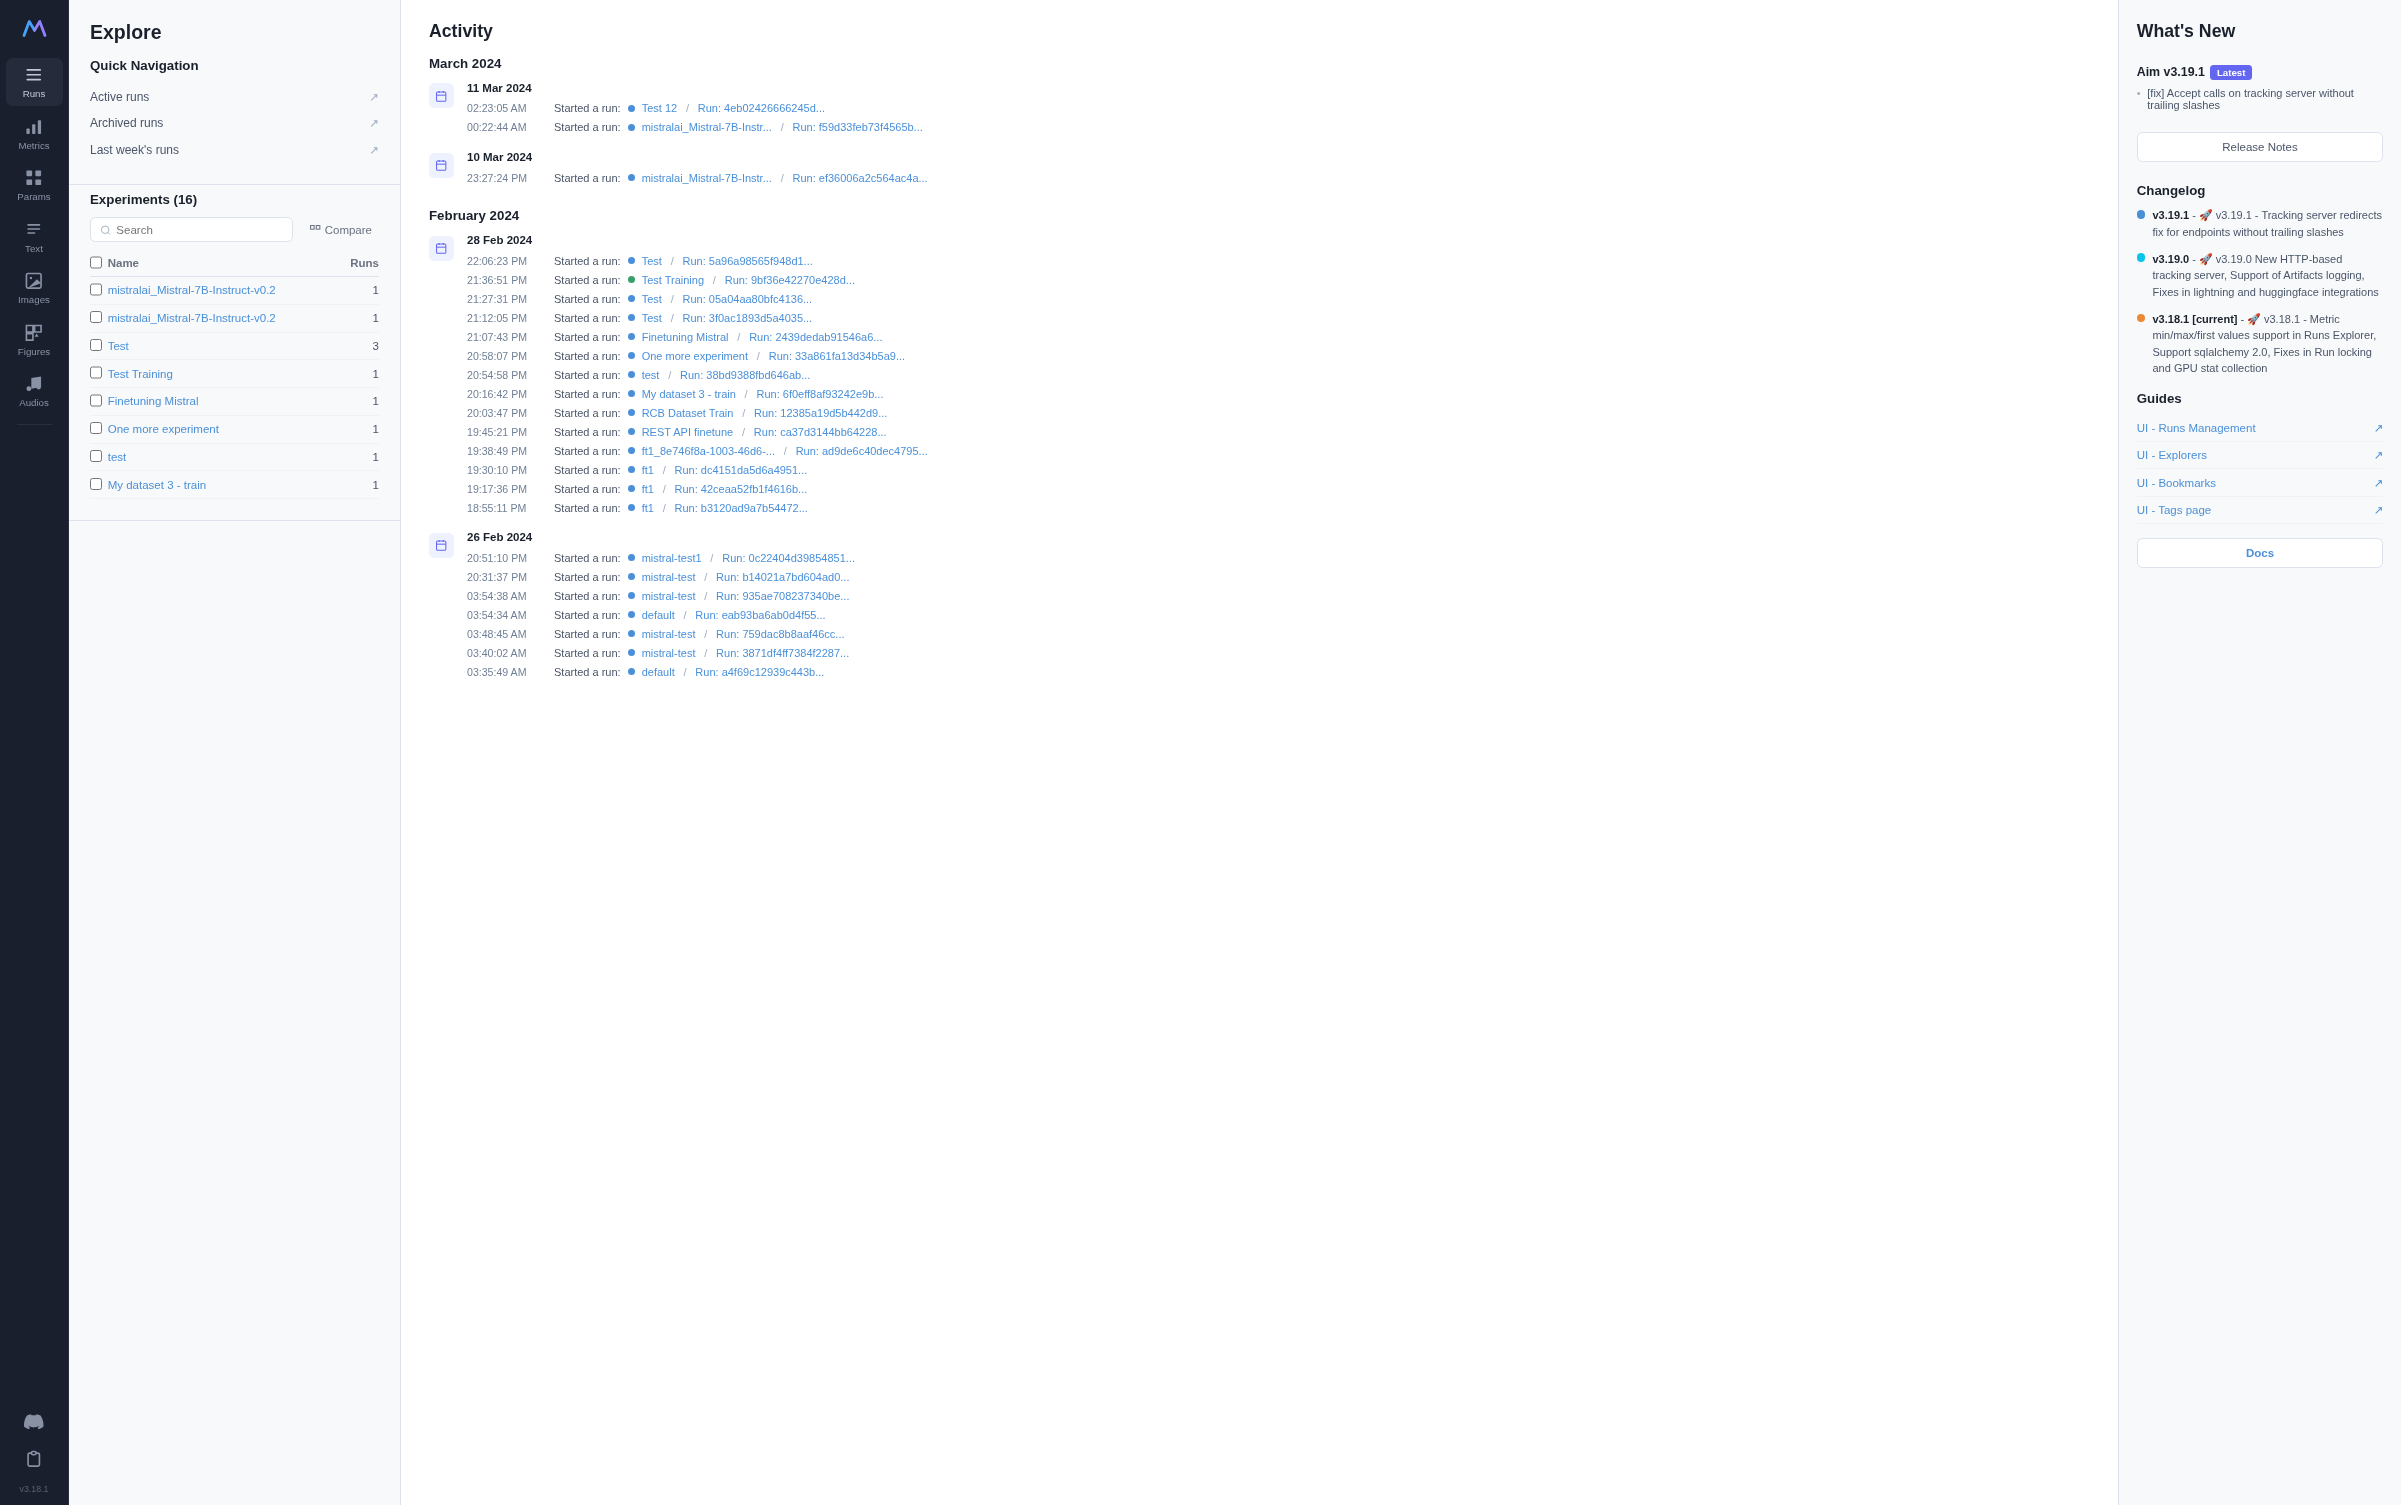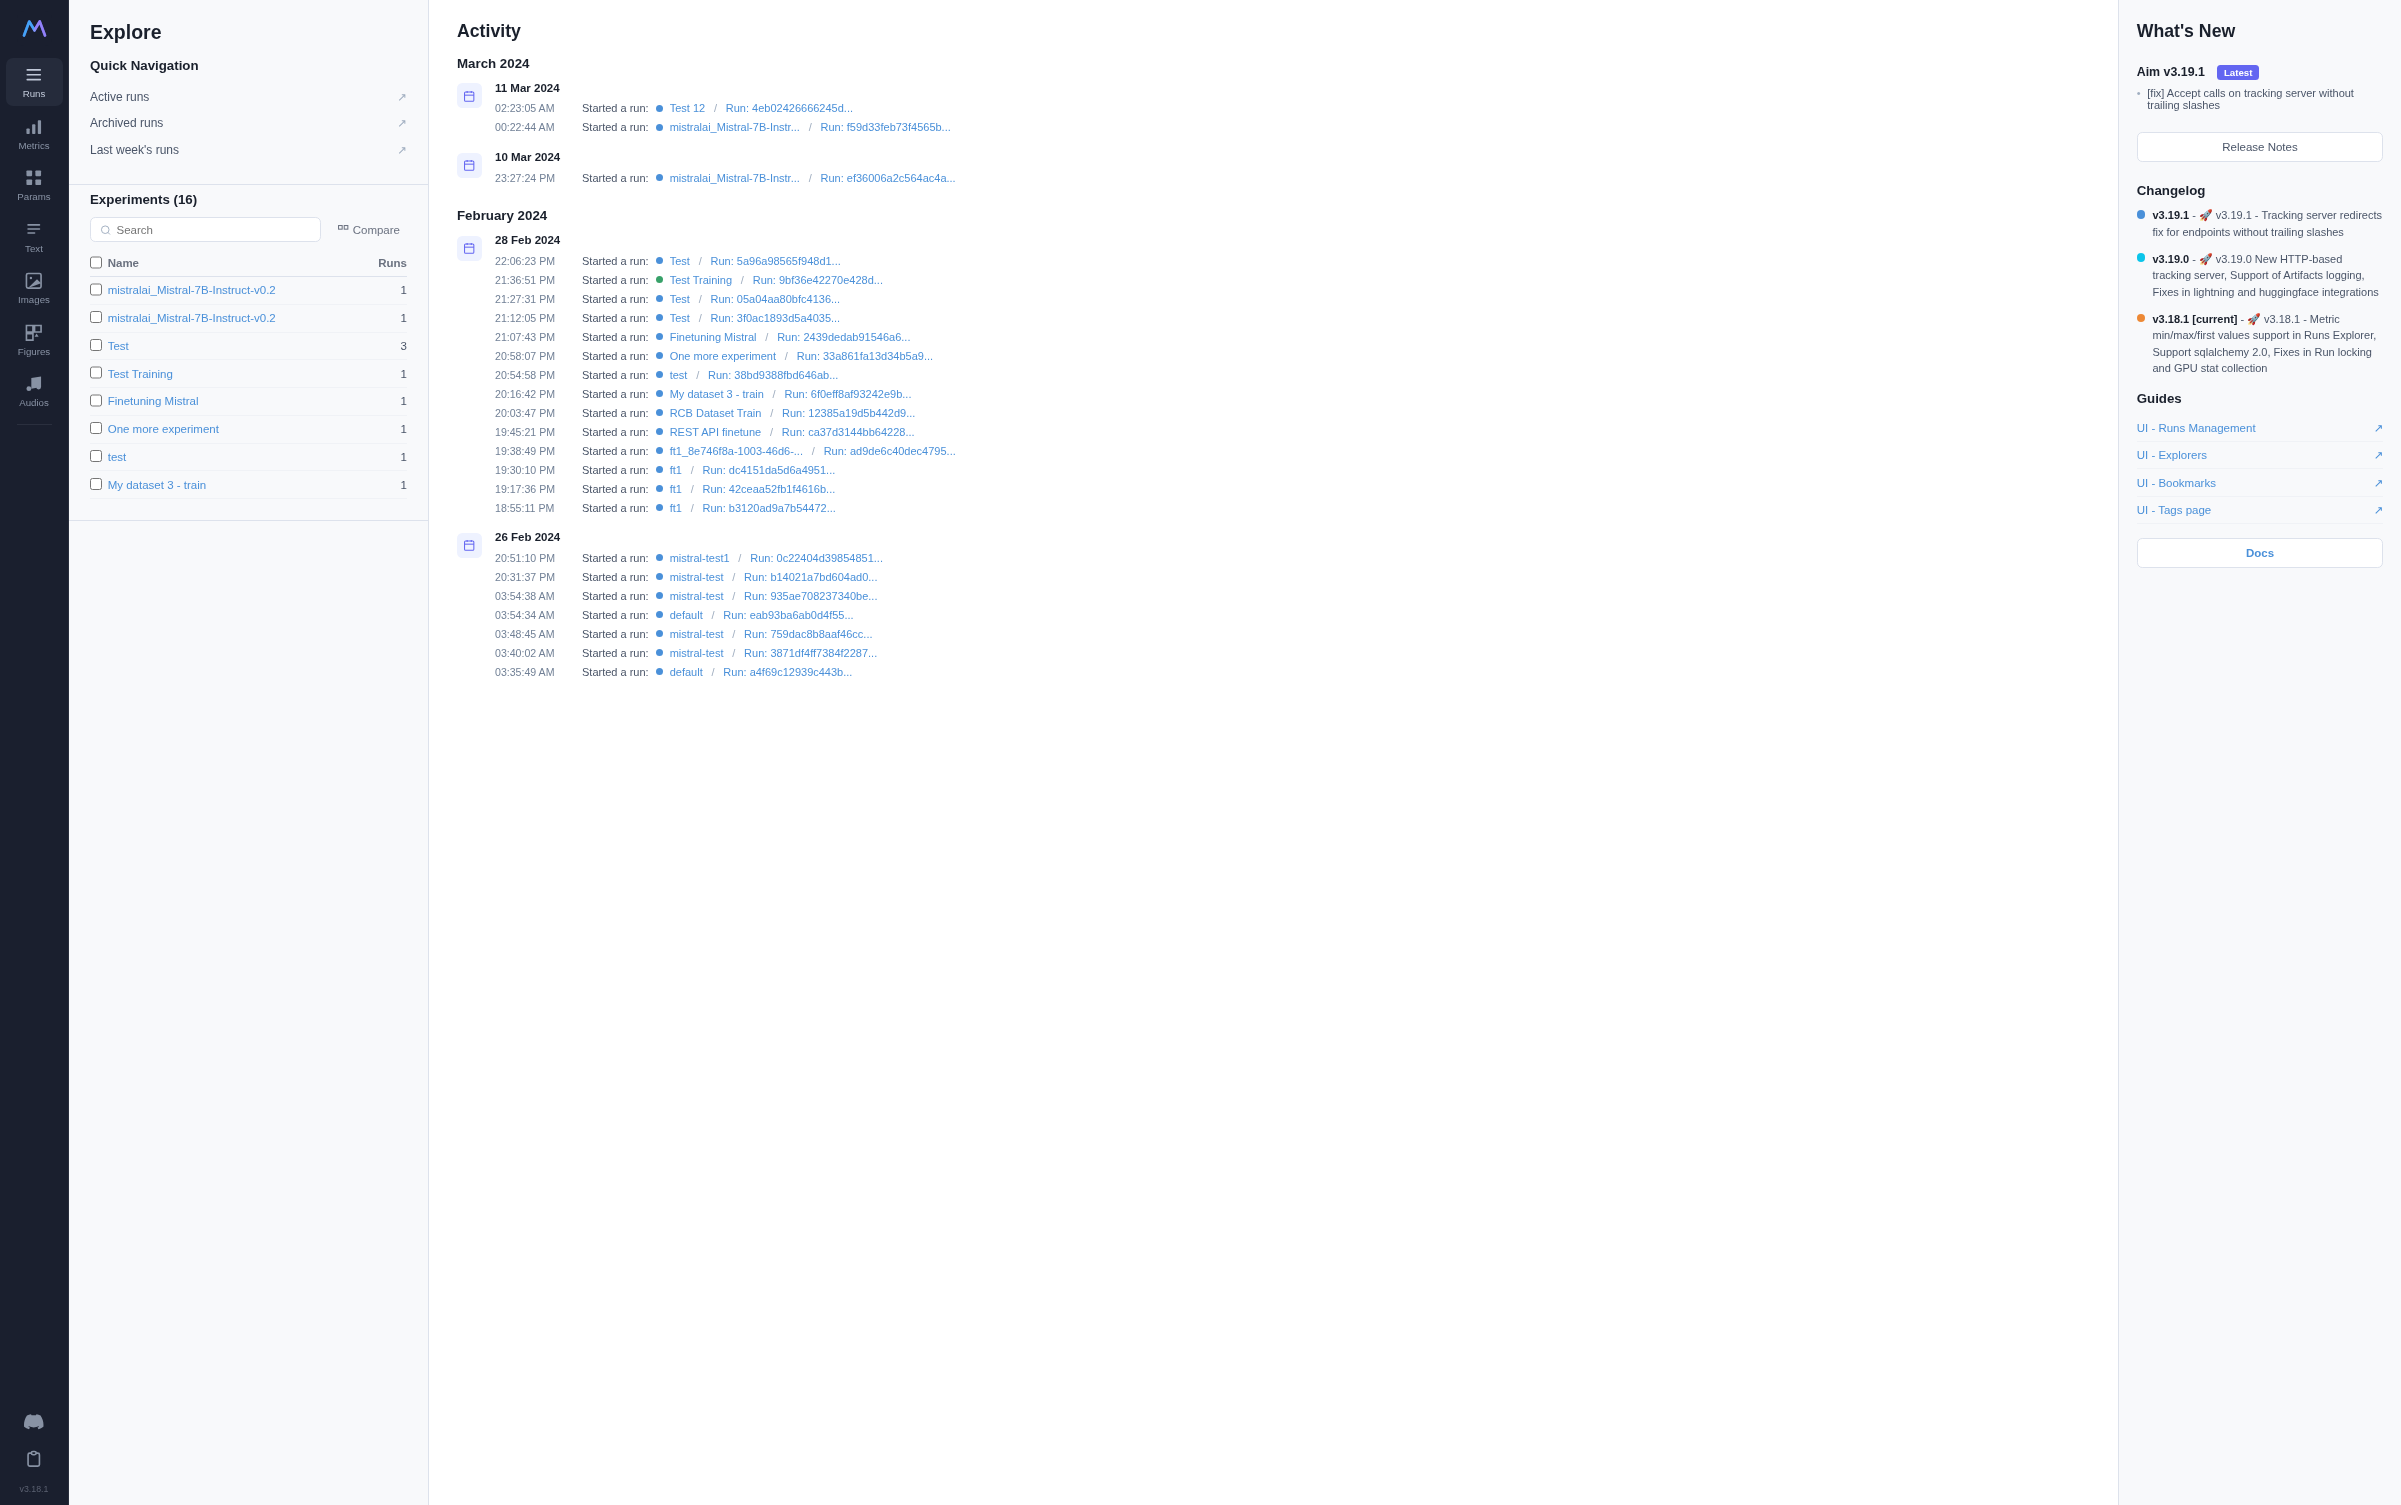--- a/index.html
+++ b/index.html
@@ -25,21 +25,21 @@
       font-size: 9.7px;
     }
     .nav-item.active { background: #252b3b; color: #c0c8d8; }
     .nav-item svg { width: 19.5px; height: 19.5px; }
     .nav-divider { width: 35px; height: 0.9px; background: #2a2f3e; margin: 5.3px 0; }
     .nav-bottom { margin-top: auto; display: flex; flex-direction: column; align-items: center; gap: 3.5px; }
     .version-text { font-size: 8.8px; color: #5a6070; margin-top: 5.3px; }
 
     
     .explore-panel {
-      width: 360px;
+      width: 332px;
       background: #f8f9fb;
       border-right: 0.9px solid #dde2ec;
       overflow-y: auto;
       flex-shrink: 0;
       color: #2d3748;
     }
     .explore-header {
       padding: 21px 21px 14px;
       font-size: 19.5px; font-weight: 700; color: #1a202c;
     }
@@ -131,21 +131,21 @@
     .whats-new-panel {
       width: 283px;
       background: #f8f9fb;
       border-left: 0.9px solid #dde2ec;
       overflow-y: auto;
       padding: 21px 17.7px;
       flex-shrink: 0;
       color: #2d3748;
     }
     .whats-new-title { font-size: 17.7px; font-weight: 700; color: #1a202c; margin-bottom: 23px; }
-    .version-badge-row { display: flex; align-items: flex-start; gap: 12px; margin-bottom: 7px; }
+    .version-badge-row { display: flex; align-items: flex-start; gap: 5px; margin-bottom: 7px; }
     .version-name { font-size: 12.4px; font-weight: 700; color: #1a202c; }
     .latest-badge {
       background: #6366f1; color: #fff; font-size: 9.7px;
       padding: 1.8px 7px; border-radius: 3.5px; font-weight: 600;
     }
     .version-note { font-size: 11px; color: #4a5568; margin-bottom: 11px; padding-left: 10.6px; position: relative; }
     .version-note::before { content: '•'; position: absolute; left: 0; color: #a0aec0; }
     .release-notes-btn {
       width: 100%; padding: 8px; border: 0.9px solid #dde2ec;
       border-radius: 5.3px; background: #fff; color: #4a5568;

